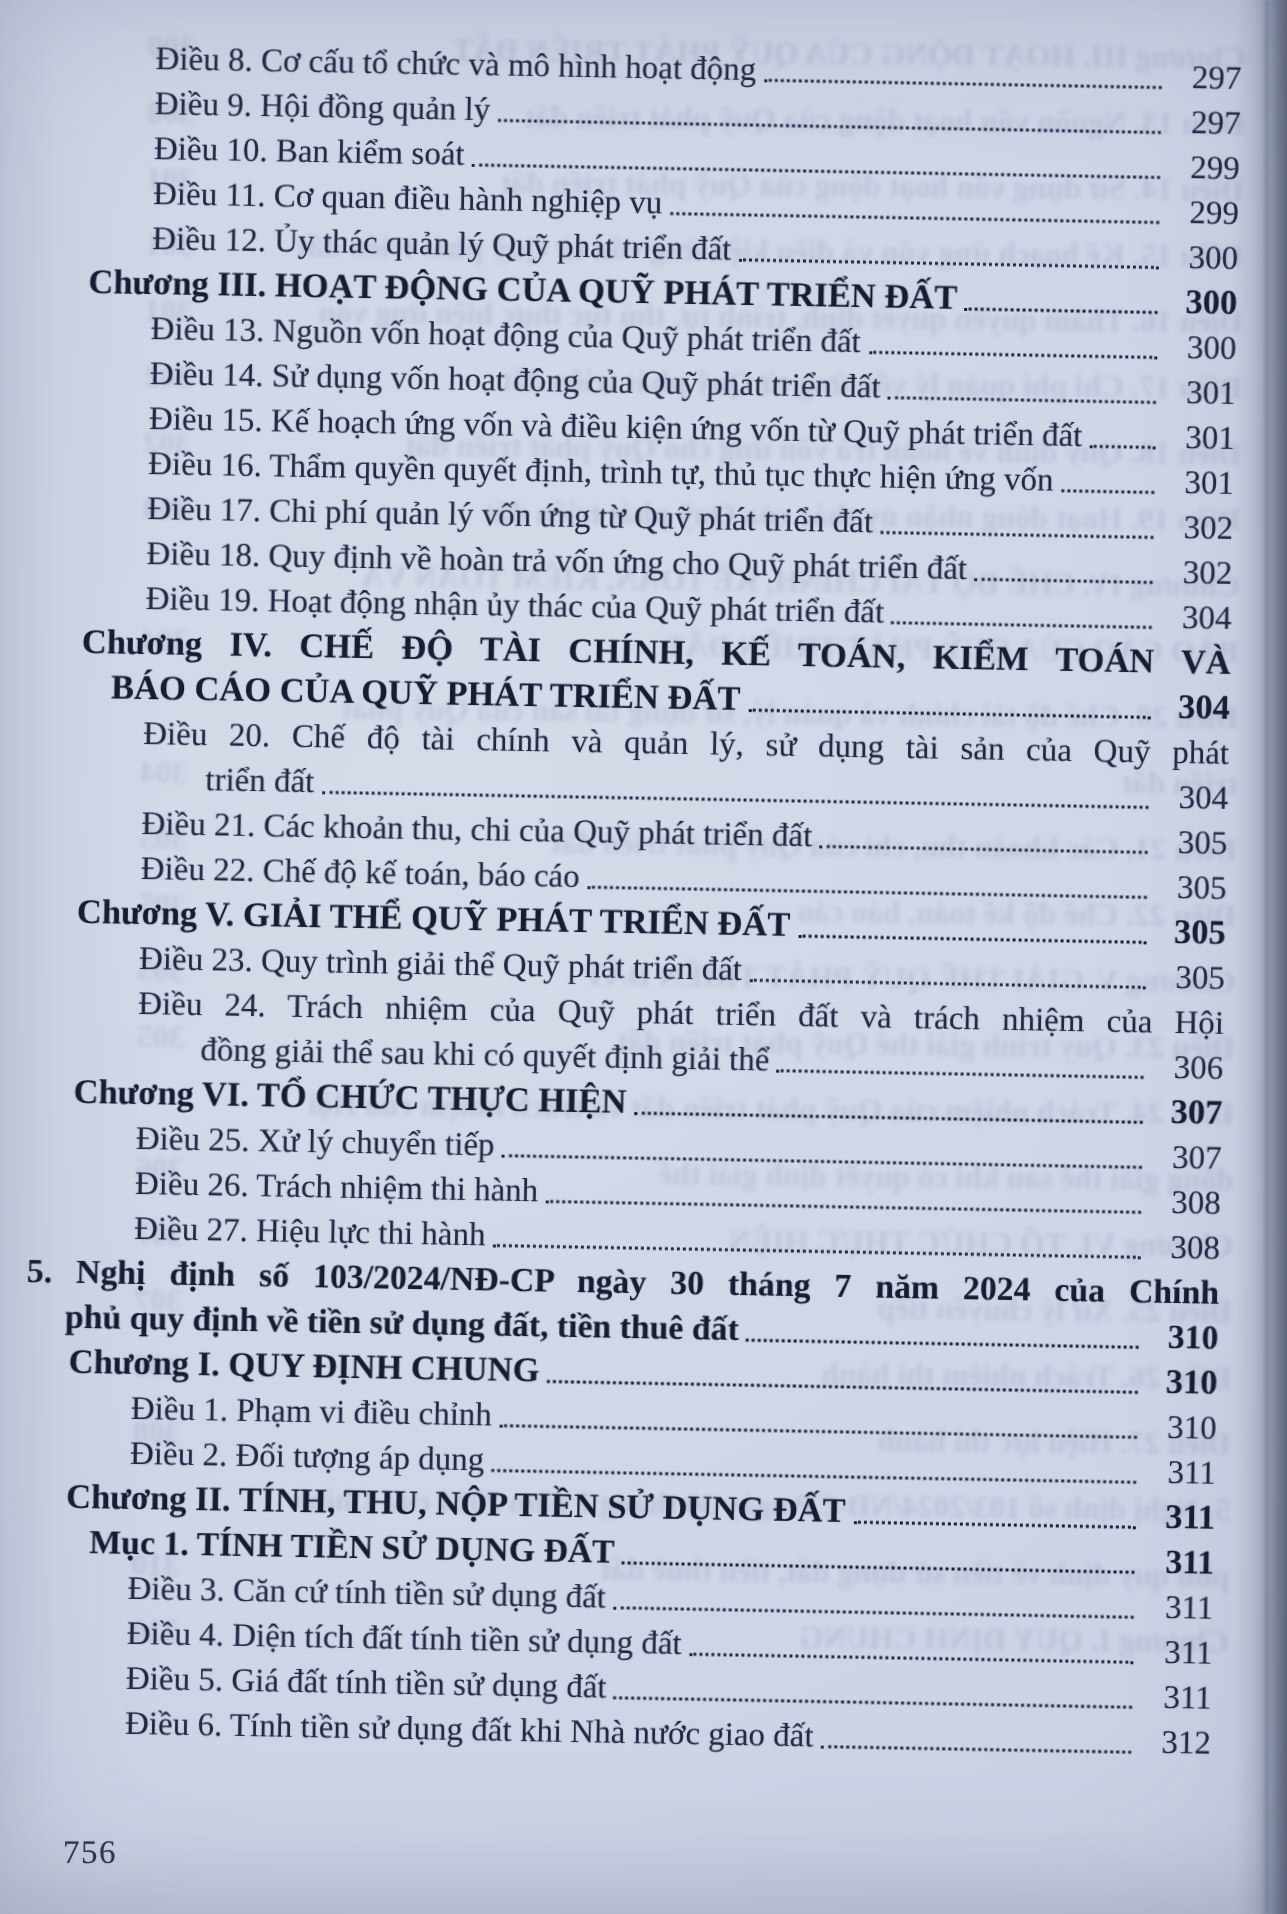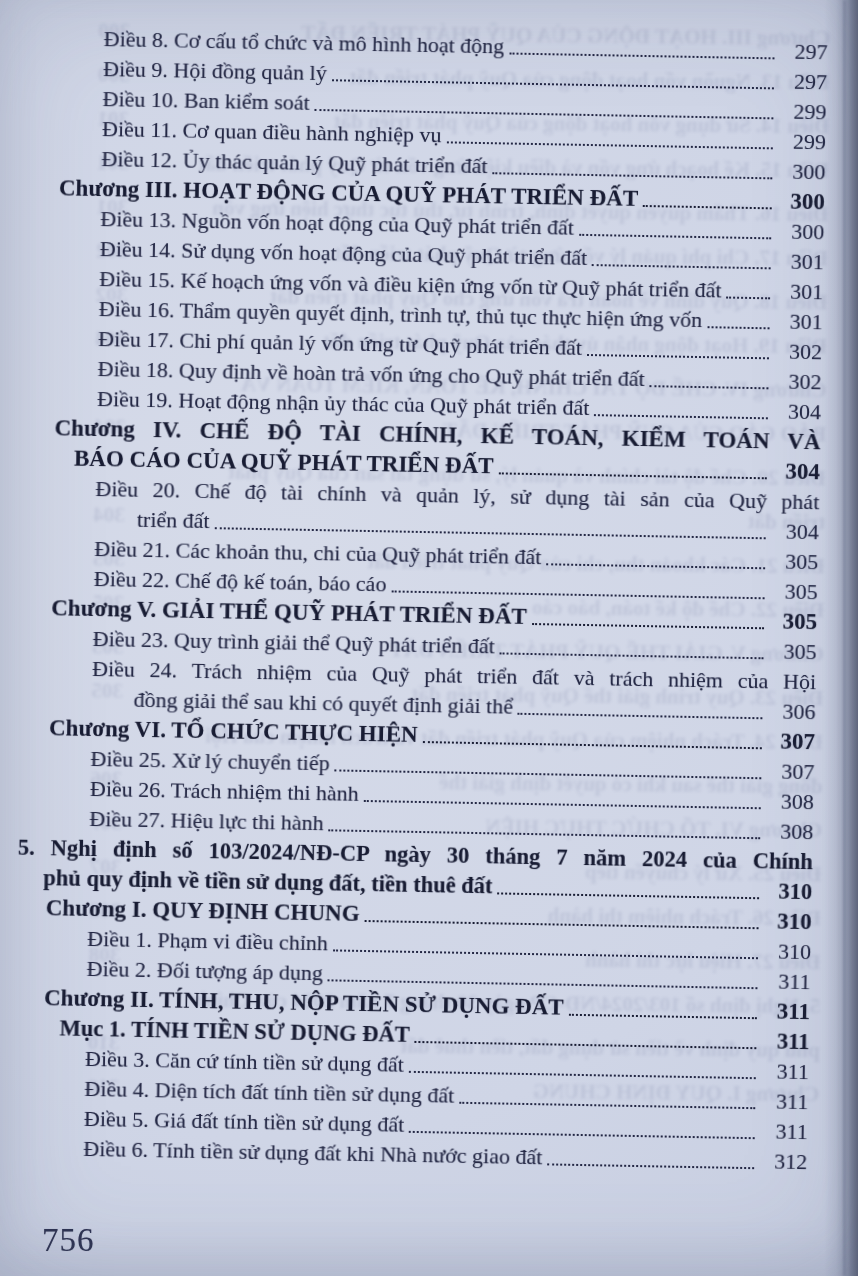--- a/index.html
+++ b/index.html
@@ -48,21 +48,21 @@
   .ltext{white-space:nowrap;flex:0 0 auto;}
   .leader{flex:1 1 10px;min-width:10px;position:relative;margin:0 3px 0 5px;}
   .leader::after{
     content:"";position:absolute;left:0;right:0;bottom:7px;
     border-bottom:2.8px dotted currentColor;
   }
   .pagenum{flex:0 0 50px;width:50px;text-align:right;white-space:nowrap;}
   
   .folio{
     position:absolute;left:42px;top:1222px;
-    font-size:33px;color:#2e3352;letter-spacing:1px;
+    font-size:22px;color:#2e3352;letter-spacing:1px;
     text-shadow:0 0 1px rgba(40,45,75,0.3);
   }
   
   .edge{
     position:absolute;top:0;right:0;width:34px;height:100%;pointer-events:none;
     background:linear-gradient(90deg,
       rgba(60,70,100,0) 0%,
       rgba(60,70,100,0.10) 35%,
       rgba(52,62,92,0.28) 62%,
       rgba(38,46,74,0.48) 82%,

